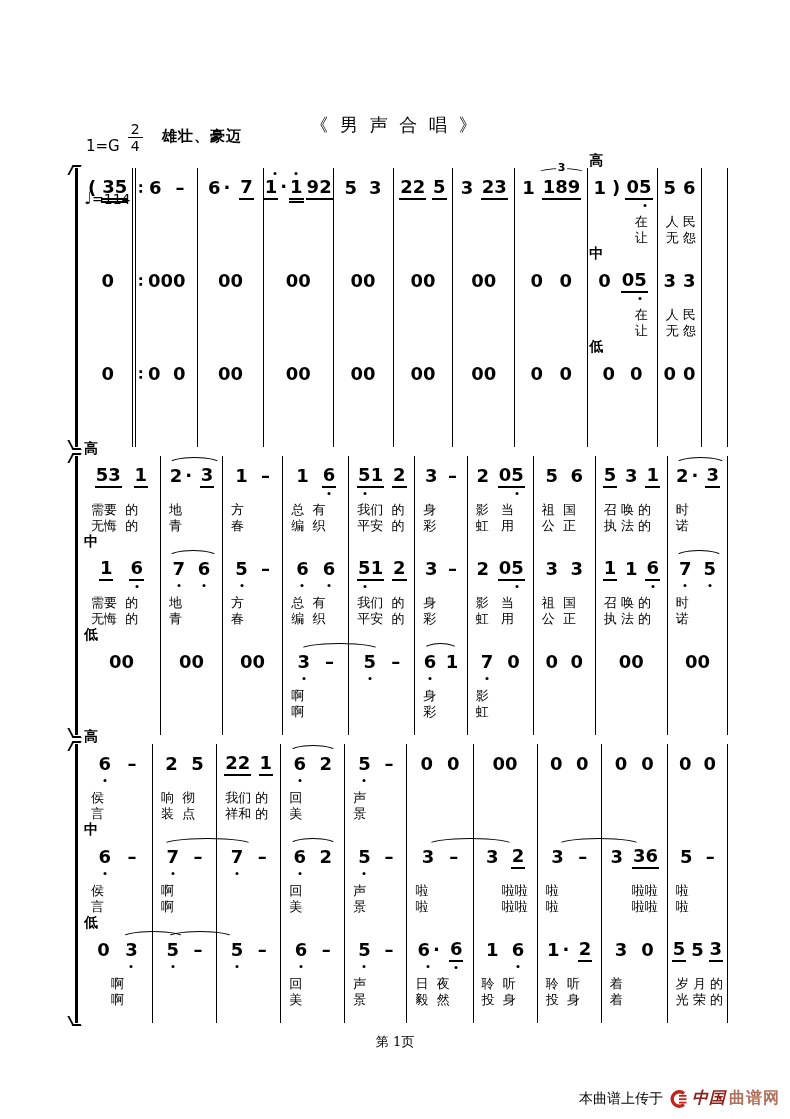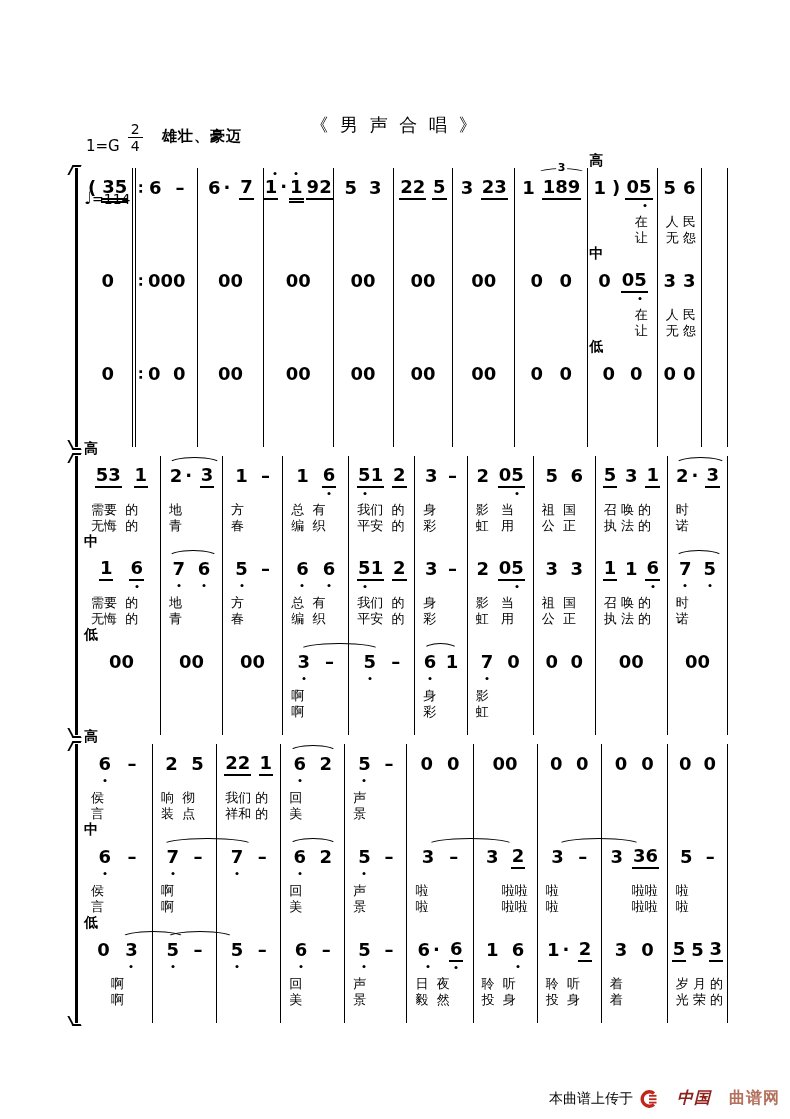--- a/index.html
+++ b/index.html
@@ -57,21 +57,21 @@
            border:1.4px solid transparent;border-top-color:#000;border-radius:50%;}
   .trip3{position:absolute;top:-16px;left:50%;transform:translateX(-50%);
          font-size:11px;font-weight:bold;background:#fff;padding:0 2px;line-height:1;z-index:3;}
   .vlabel{position:absolute;top:-16px;left:1px;font-size:14px;font-weight:bold;z-index:4;
           font-family:"DejaVu Sans",sans-serif;}
   
   .pagenum{position:absolute;top:1033px;left:0;width:100%;text-align:center;font-size:13px;
            font-family:"DejaVu Serif",serif;white-space:pre;}
   .sitecredit{position:absolute;right:10px;top:1088px;display:flex;align-items:center;gap:6px;}
   .uploadtxt{font-size:14px;font-family:"DejaVu Serif",serif;}
-  .sitelogo{display:flex;align-items:center;gap:18px;}
+  .sitelogo{display:flex;align-items:center;gap:3px;}
   .sitename1{font-size:16px;font-weight:bold;font-style:italic;color:#8e211b;
              font-family:"DejaVu Serif",serif;letter-spacing:1px;}
   .sitename2{font-size:16px;font-weight:bold;color:#b3705c;font-family:"DejaVu Serif",serif;letter-spacing:1px;}
 </style>
 </head>
 <body>
 
 <div class="page">
 
   <div class="subtitle">《 男 声 合 唱 》</div>
@@ -1016,20 +1016,21 @@
               <span class="note">
                 <span class="num u1">3</span>
               </span>
             </div>
             <div class="lrow"><div class="lline">岁 月 的</div><div class="lline">光 荣 的</div></div>
           </div>
         </div>
       </div>
     </div>
 
+  <div class="pagenum">第 1页</div>
 
   <div class="sitecredit">
     <span class="uploadtxt">本曲谱上传于</span>
     <span class="sitelogo">
       <svg width="20" height="20" viewBox="0 0 20 20">
         <path d="M15 4.5 A7.2 7.2 0 1 0 15 15.5" stroke="#c1251b" stroke-width="3.4" fill="none"></path>
         <g stroke="#c1251b" stroke-width="1.8">
           <line x1="10" y1="6.8" x2="17.5" y2="6.8"></line>
           <line x1="10" y1="10.2" x2="17.5" y2="10.2"></line>
           <line x1="10" y1="13.6" x2="17.5" y2="13.6"></line>

